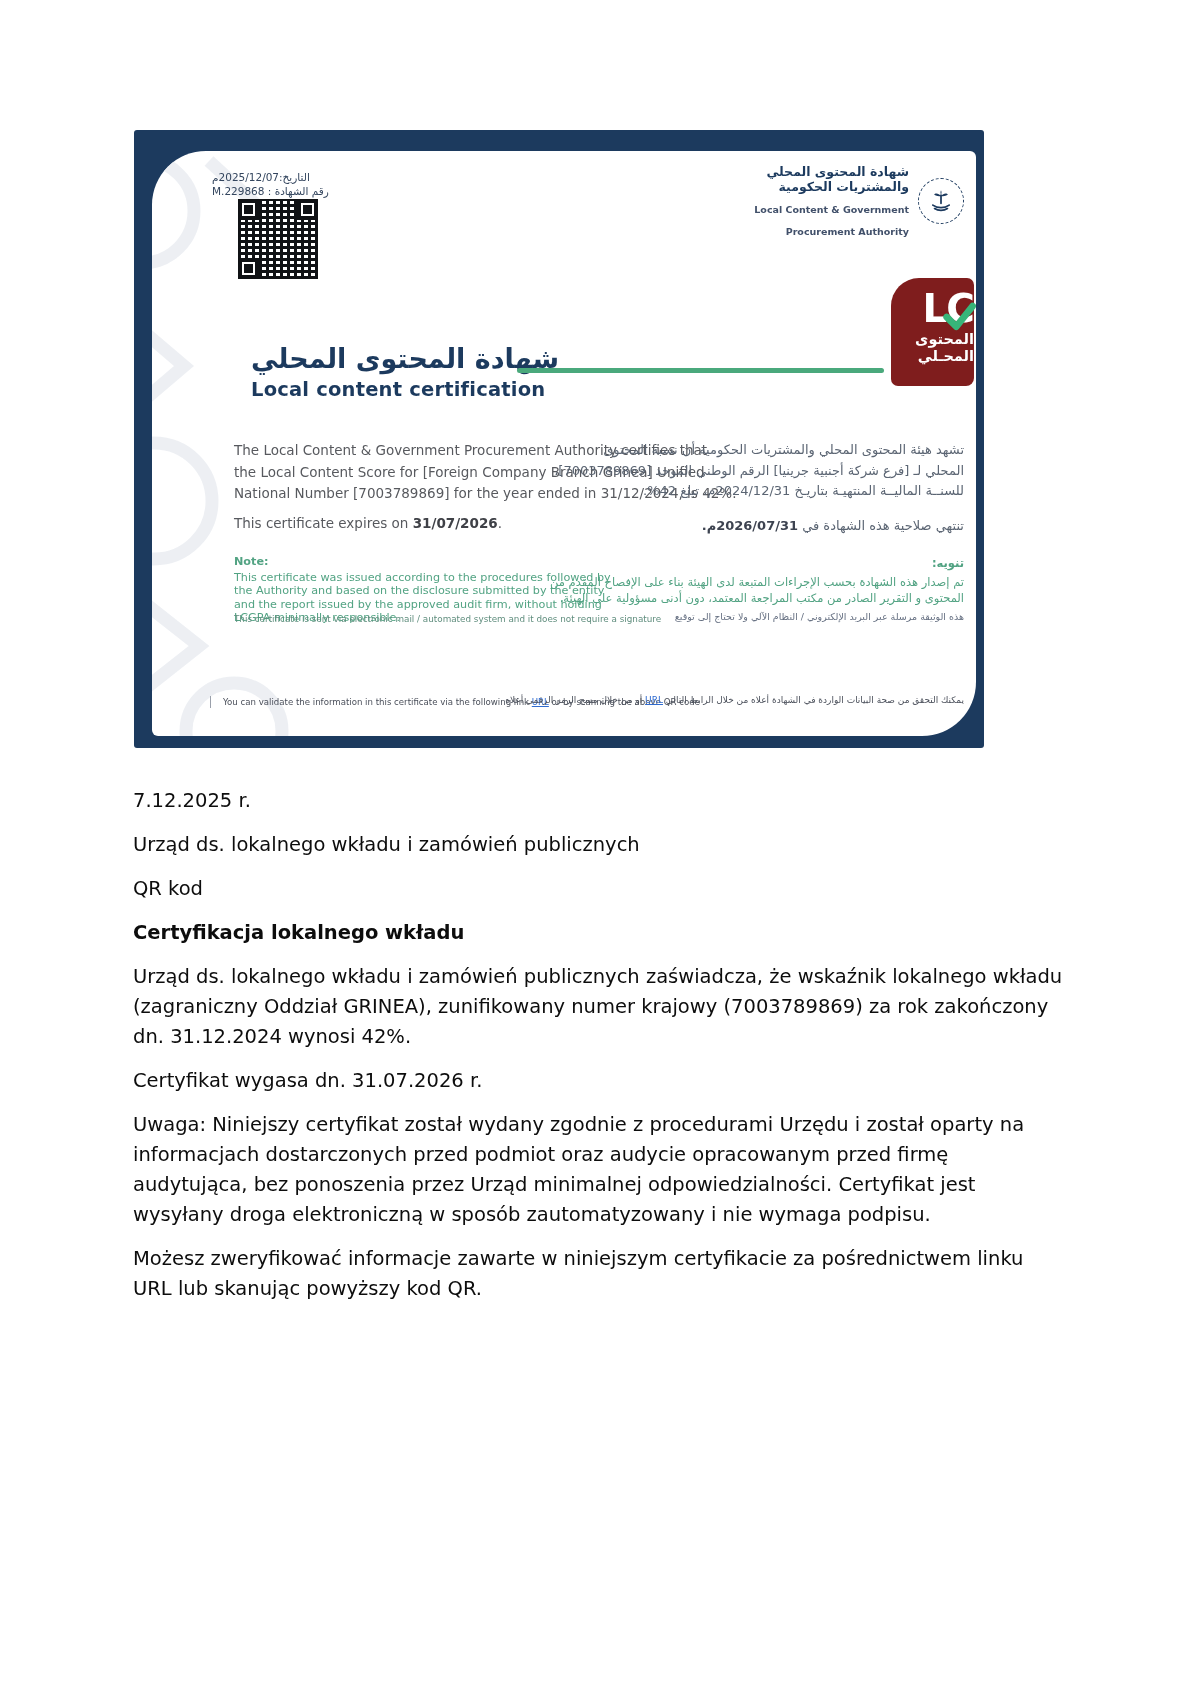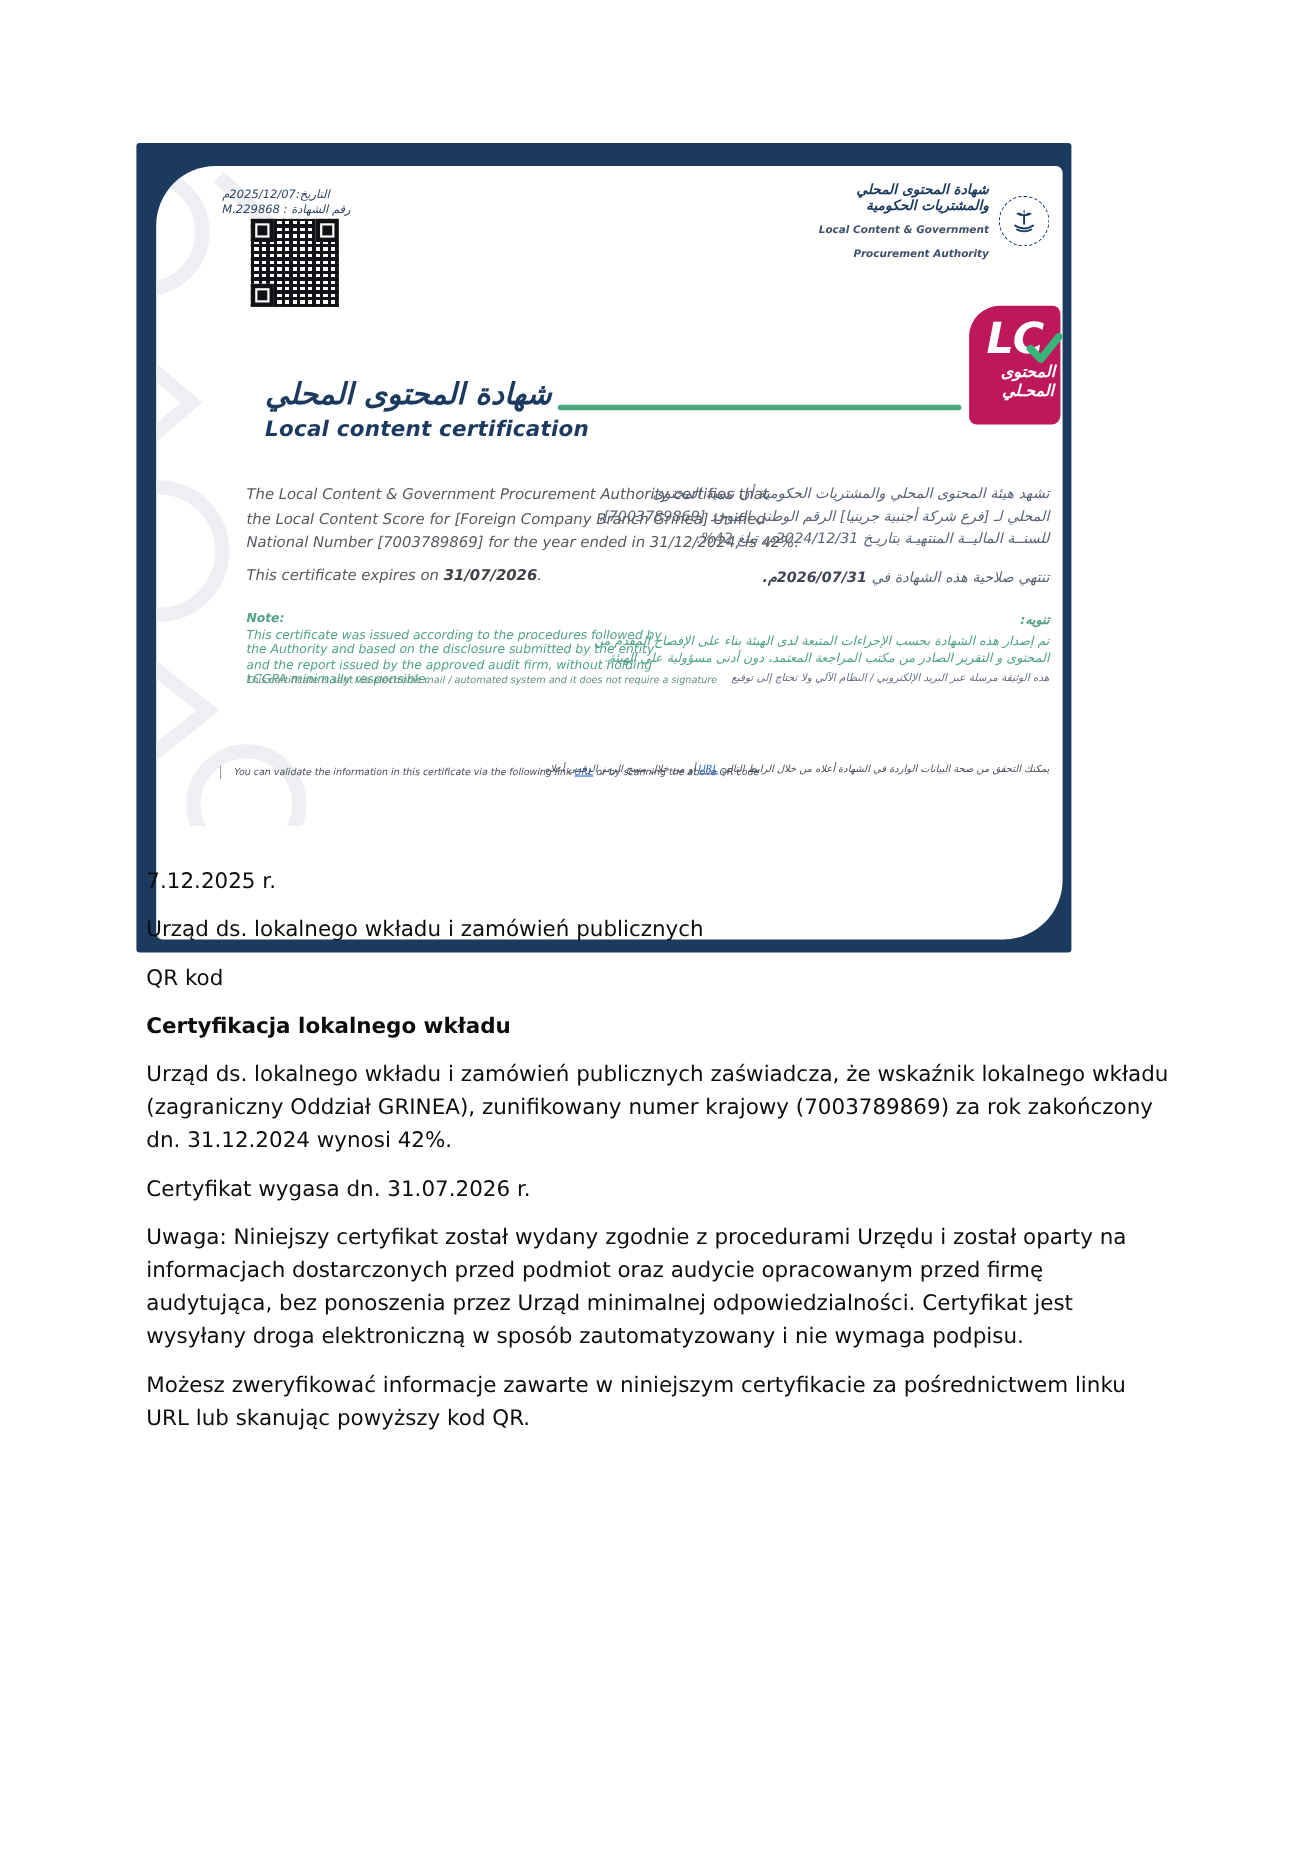--- a/index.html
+++ b/index.html
@@ -5,22 +5,22 @@
   html,body{margin:0;padding:0;}
   body{
     width:1191px;height:1684px;position:relative;background:#ffffff;
     font-family:"DejaVu Sans","Liberation Sans",sans-serif;
     -webkit-font-smoothing:antialiased;
   }
   .b{font-weight:bold;}
 
   
   .cert{
-    position:absolute;left:124px;top:130px;width:850px;height:736px;
-    background:#1c3a5e;border-radius:3px;font-style:italic;
+    position:absolute;left:134px;top:130px;width:850px;height:618px;
+    background:#1c3a5e;border-radius:3px;
   }
   .panel{
     position:absolute;left:18px;top:21px;right:8px;bottom:12px;
     background:#ffffff;border-radius:54px 6px 54px 6px;overflow:hidden;
   }
   .pattern{position:absolute;left:-38px;top:-10px;z-index:0;opacity:.8;}
   .panel>*{z-index:1;}
 
   .meta{
     position:absolute;left:60px;top:19px;width:166px;direction:rtl;
@@ -42,21 +42,21 @@
   .logo-text{text-align:right;}
   .logo-ar{font-size:12.5px;line-height:14.5px;font-weight:bold;color:#1c3a5e;direction:rtl;}
   .logo-en{font-size:9.5px;line-height:11.5px;font-weight:bold;color:#41506a;margin-top:10px;}
   .emblem{
     width:46px;height:46px;border:1.6px dashed #1c3a5e;border-radius:50%;
     display:flex;align-items:center;justify-content:center;box-sizing:border-box;flex:none;
   }
 
   .lc-badge{
     position:absolute;right:2px;top:127px;width:83px;height:108px;
-    background:#be185d;border-radius:28px 7px 8px 7px;color:#fff;text-align:center;
+    background:#7f1d1d;border-radius:28px 7px 8px 7px;color:#fff;text-align:right;
   }
   .lc-text{font-size:39px;font-weight:bold;letter-spacing:-1px;margin-top:10px;line-height:42px;}
   .lc-check{position:absolute;right:-2px;top:24px;}
   .lc-ar{font-size:14.5px;font-weight:bold;line-height:17px;direction:rtl;margin-top:1px;margin-left:24px;}
 
   .title-block{position:absolute;left:99px;top:172px;}
   .title-ar{font-size:27px;font-weight:bold;color:#1c3a5e;direction:rtl;text-align:left;line-height:32px;margin-top:20px;}
   .title-en{font-size:19.5px;font-weight:bold;color:#1c3a5e;line-height:24px;margin-top:3px;letter-spacing:.2px;}
   .title-divider{
     position:absolute;left:365px;top:217px;width:367px;height:5px;

